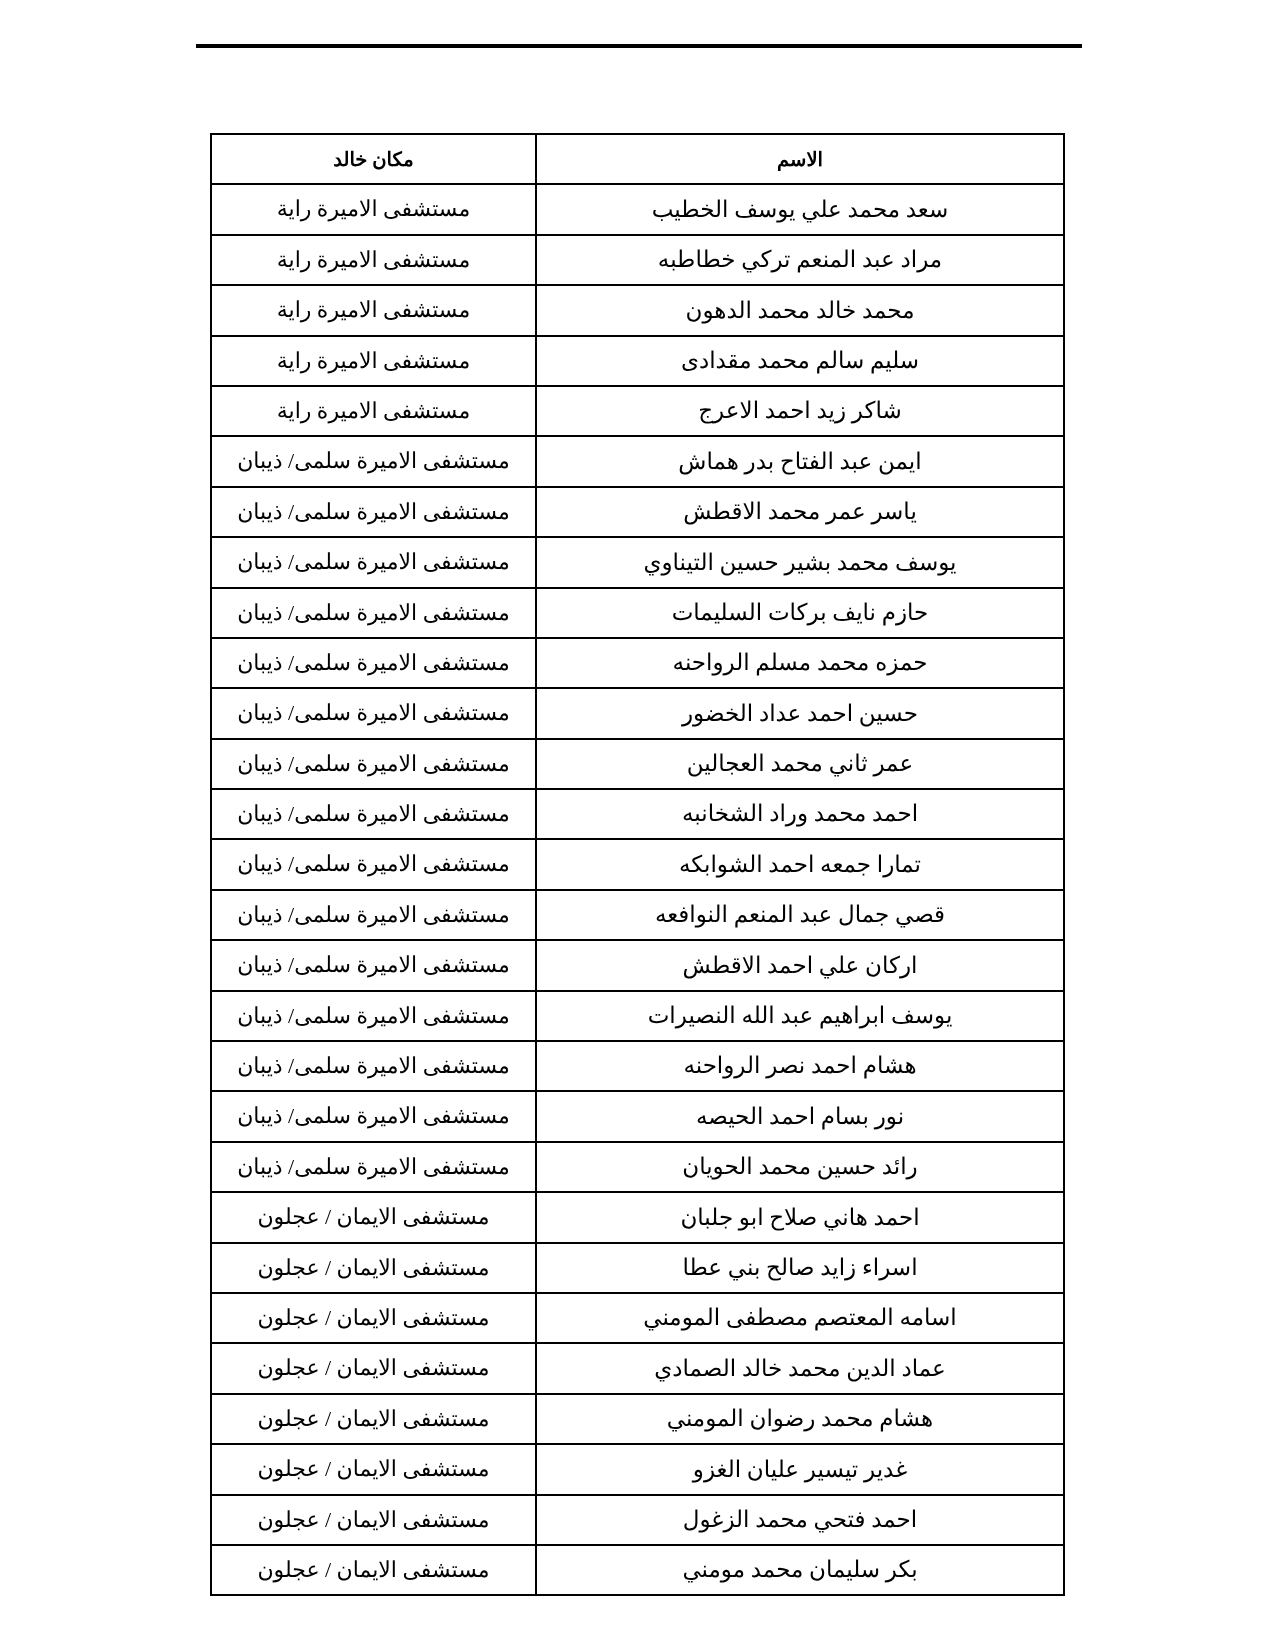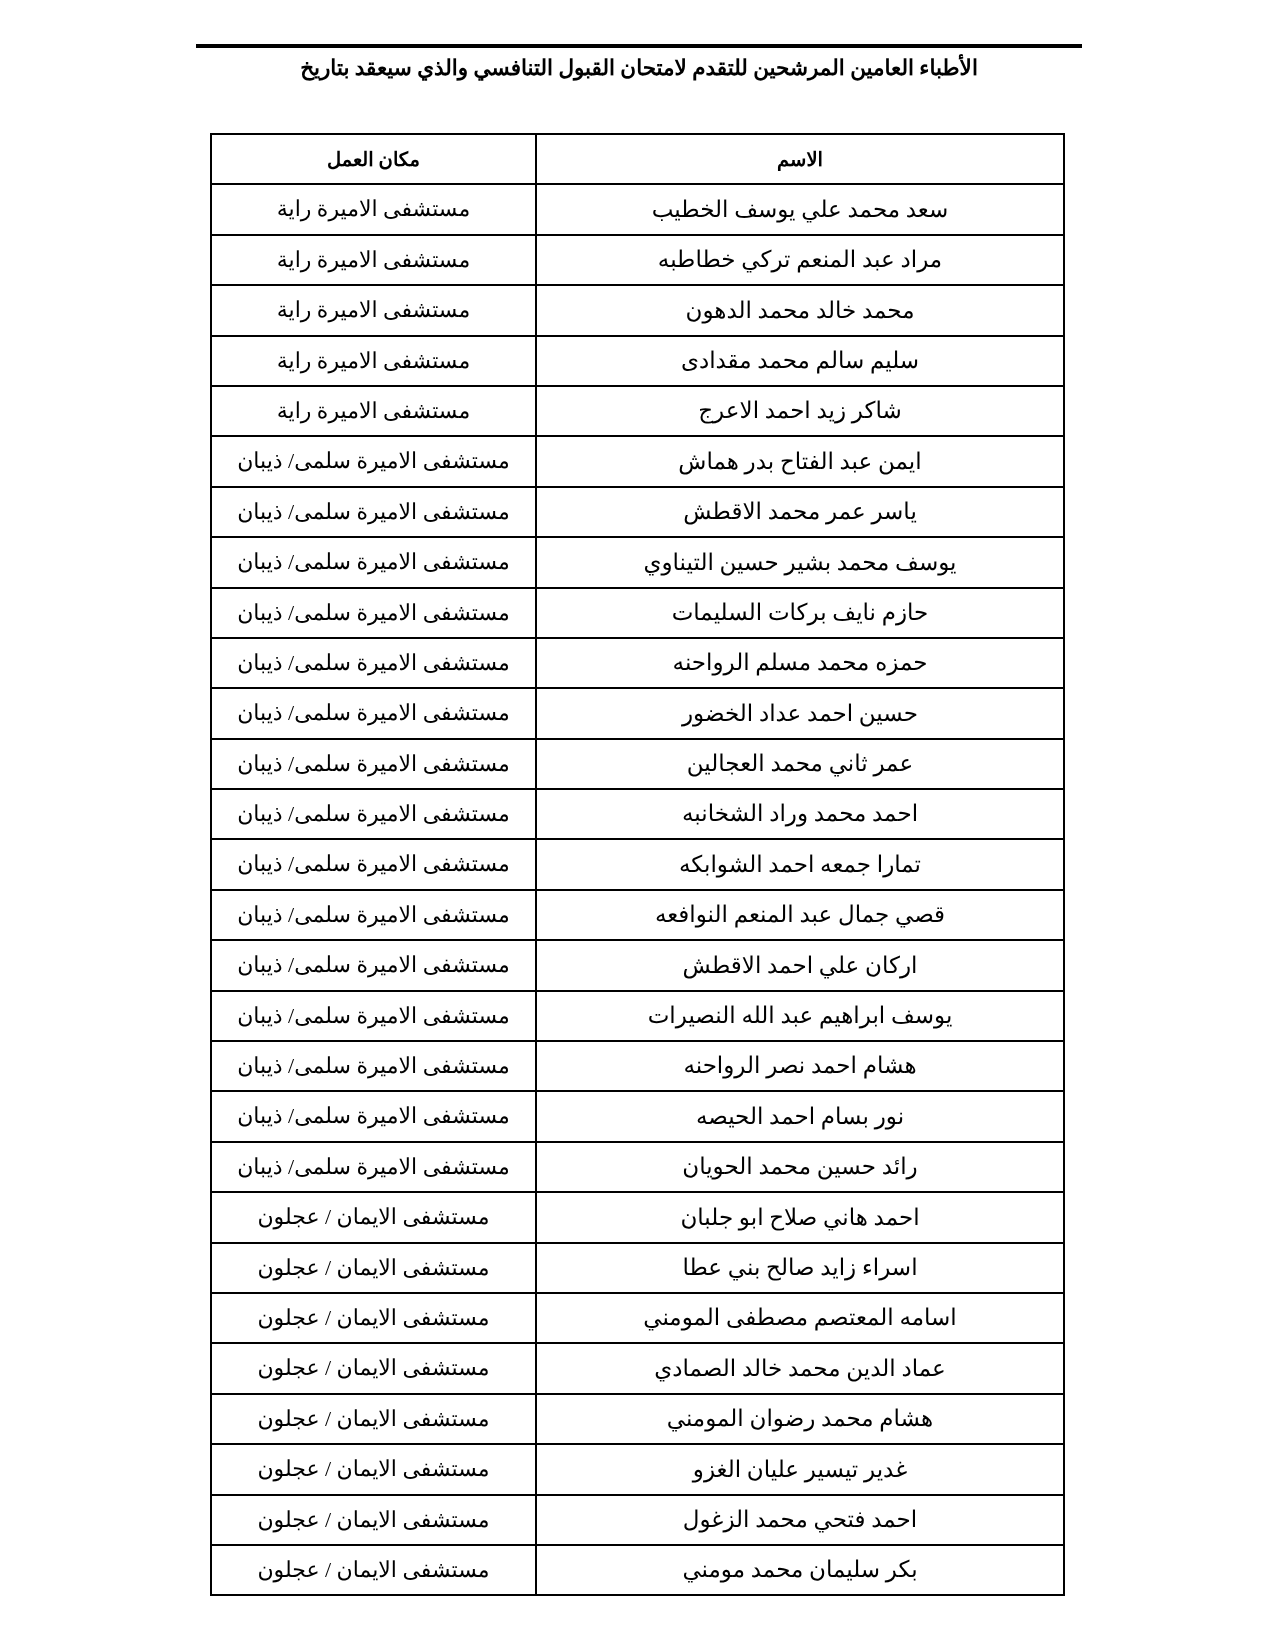--- a/index.html
+++ b/index.html
@@ -100,32 +100,31 @@
   }
 </style>
 </head>
 <body>
 
 <div id="page">
 
   <div id="top-rule"></div>
 
   <div id="title-block">
-    <div id="doc-title">الأطباء العامين المرشحين للتقدم لامتحان القبول التنافسي والذي سيعقد بتاريخ</div>
   </div>
 
   <table id="roster-table">
     <colgroup>
       <col class="col-name">
       <col class="col-place">
     </colgroup>
     <thead>
       <tr>
         <th class="cell-name">الاسم</th>
-        <th class="cell-place">مكان العمل</th>
+        <th class="cell-place">مكان خالد</th>
       </tr>
     </thead>
     <tbody id="roster-body">
 
     <tr>
           <td class="cell-name">سعد محمد علي يوسف الخطيب</td>
           <td class="cell-place">مستشفى الاميرة راية</td>
         </tr>
         <tr>
           <td class="cell-name">مراد عبد المنعم تركي خطاطبه</td>

